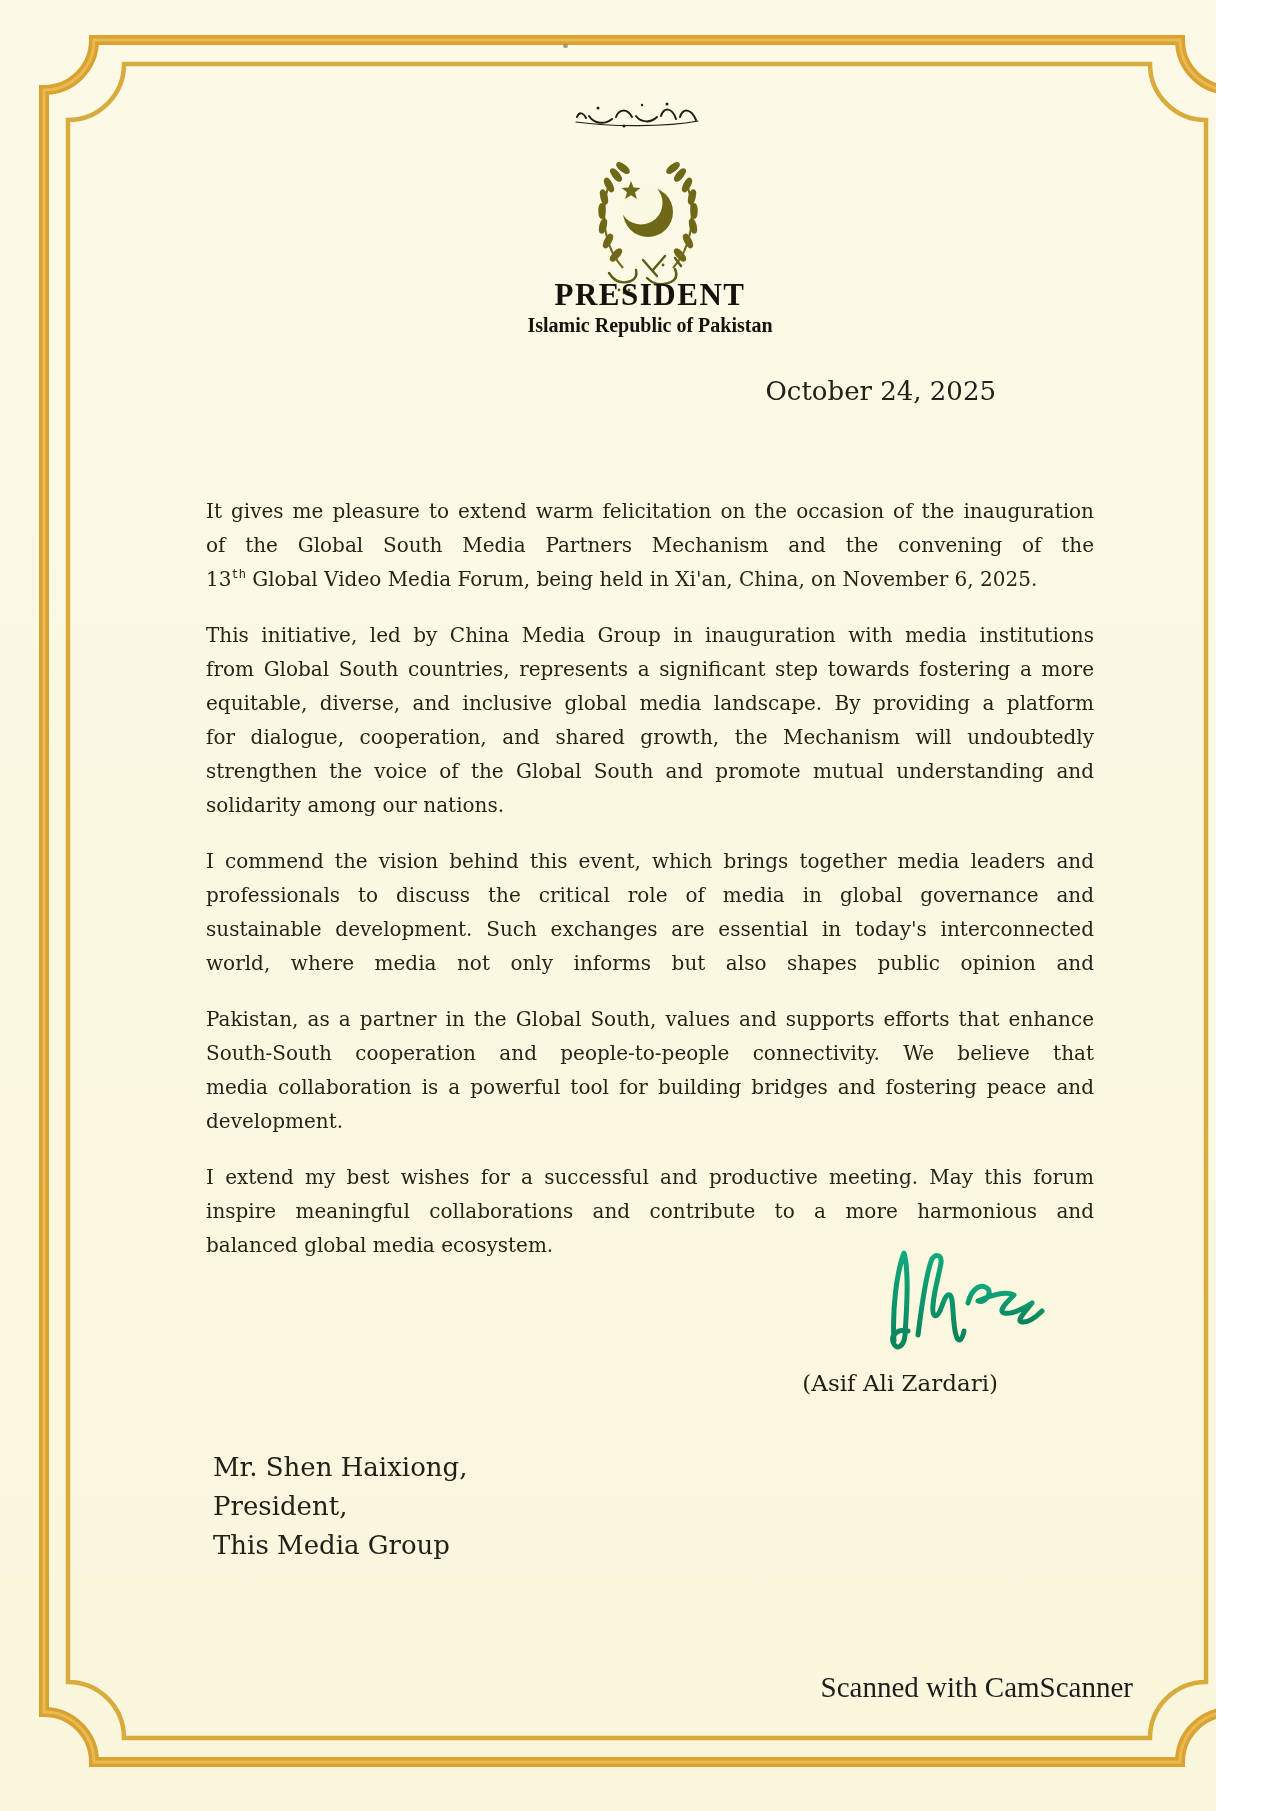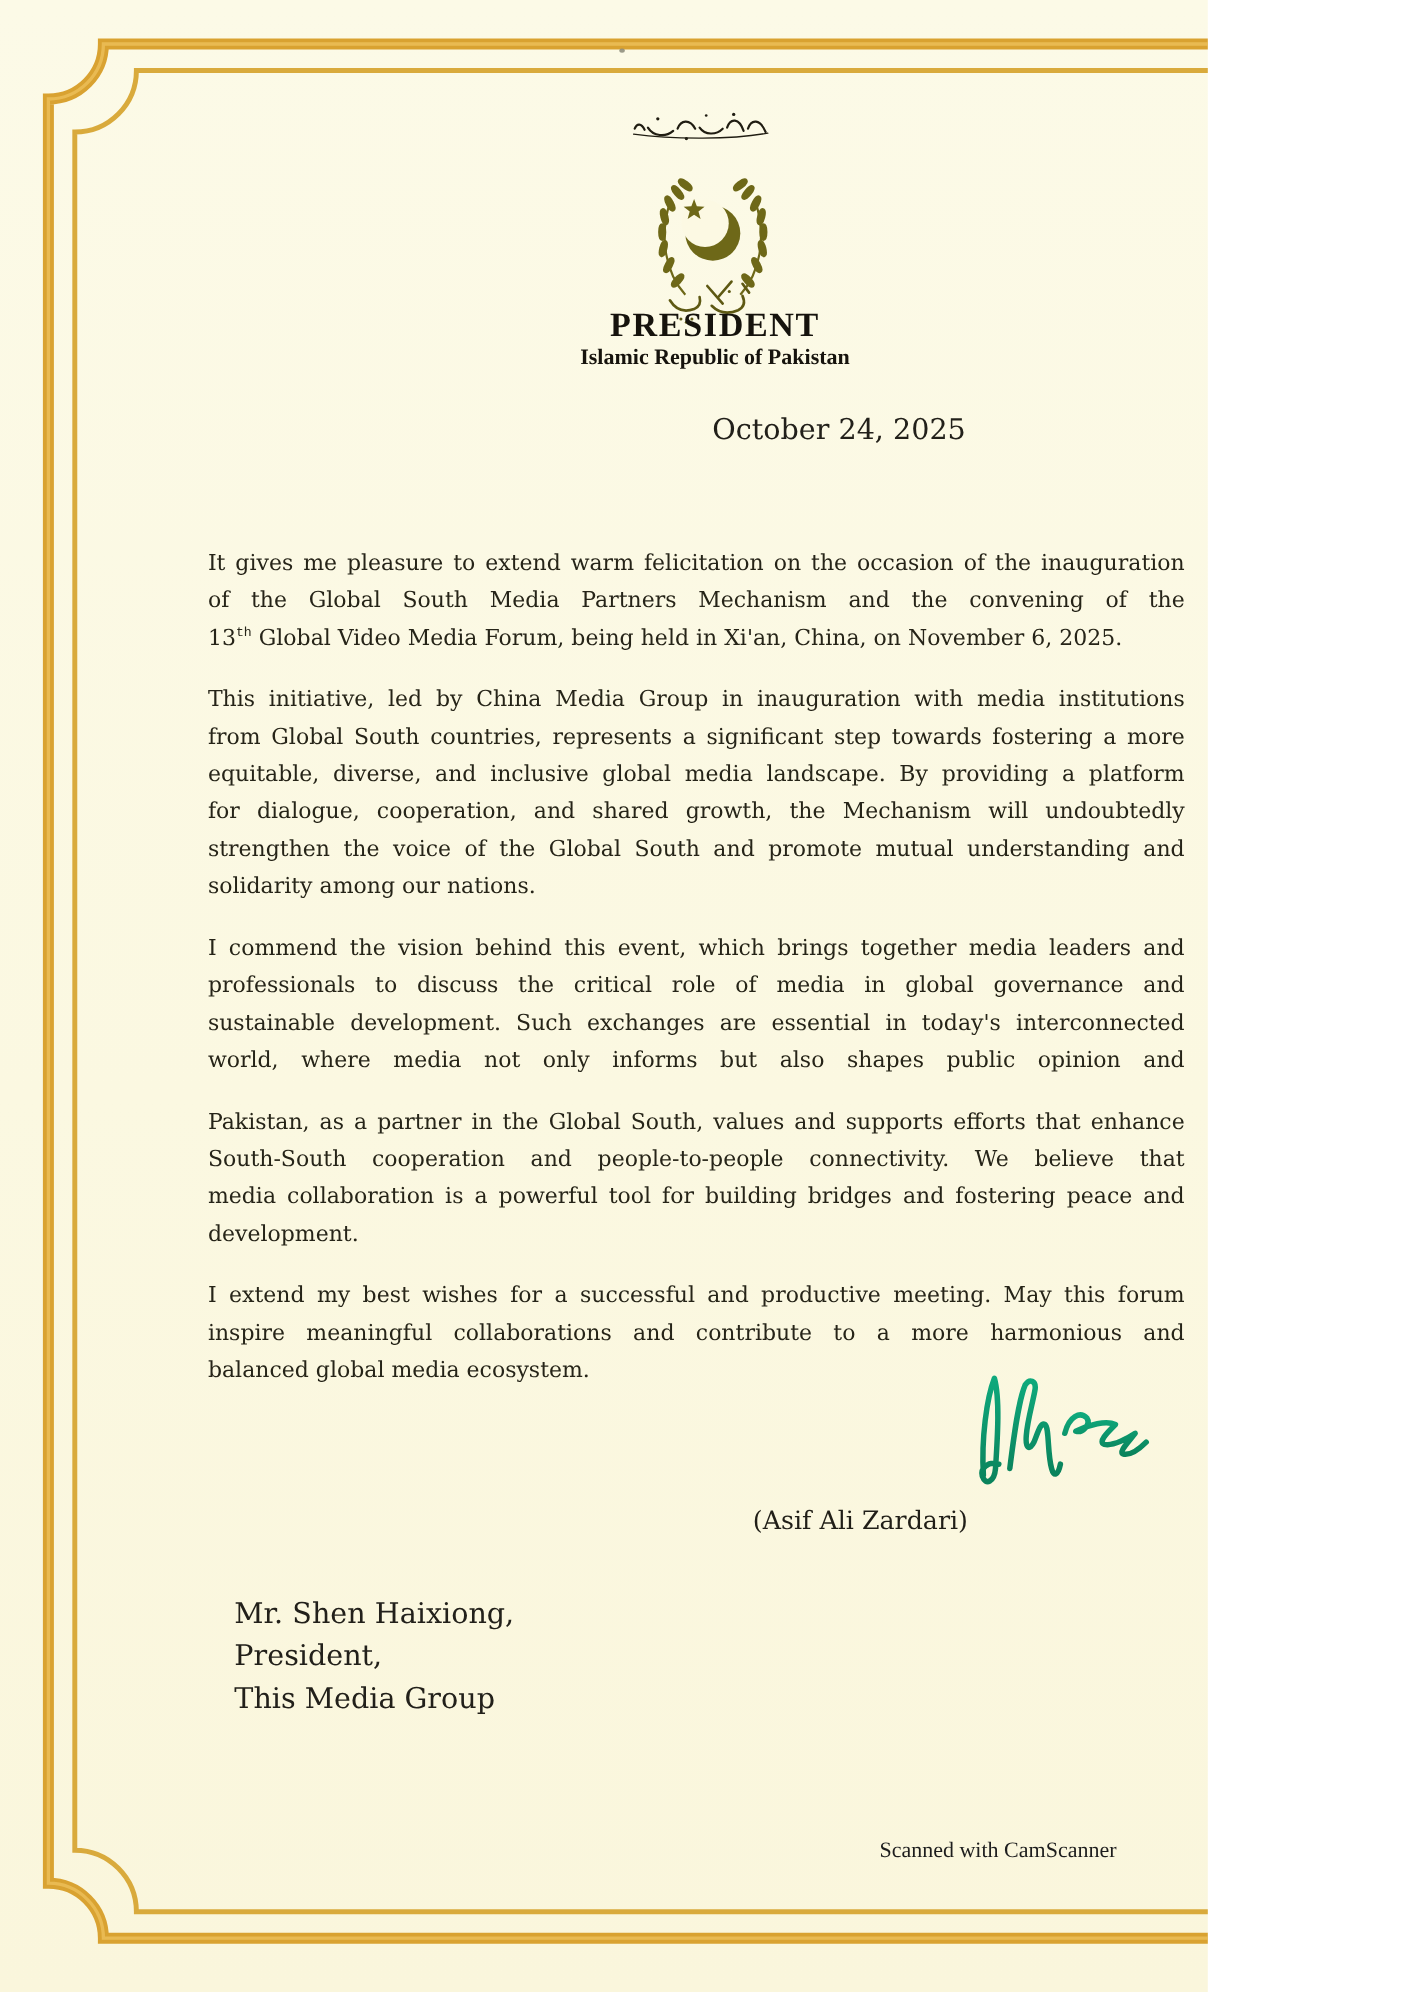--- a/index.html
+++ b/index.html
@@ -1,18 +1,18 @@
 <!DOCTYPE html>
 <html><head>
 <meta charset="utf-8">
 <style>
   html,body{margin:0;padding:0;}
   #paper{
     position:relative;
-    width:1098px;height:1811px;
+    width:1216px;height:1811px;
     background:linear-gradient(180deg,#FCFAE7 0%, #FBF8E1 55%, #FAF6DC 100%);
     overflow:hidden;
     font-family:"DejaVu Serif", serif;
     color:#262418;
   }
   .abs{position:absolute;}
   
   .lh-block{left:400px;top:278px;width:500px;text-align:center;}
   .lh-title{
     font-family:"Liberation Serif", serif;
@@ -20,33 +20,33 @@
     line-height:34px;
   }
   .lh-sub{
     font-family:"Liberation Serif", serif;
     font-weight:bold;font-size:20px;color:#16130d;line-height:24px;margin-top:1px;
   }
   .date-line{
     right:220px;top:376px;font-size:26px;color:#22201a;white-space:nowrap;
   }
   
-  .body-block{left:189px;top:494px;width:888px;}
+  .body-block{left:206px;top:494px;width:888px;}
   .para{margin:0 0 22px 0;}
   .line{font-size:20px;line-height:34px;height:34px;color:#262418;}
   .j{text-align:justify;text-align-last:justify;}
   .sup{font-size:0.6em;vertical-align:super;line-height:0;font-family:Liberation Mono, monospace;}
   .sig-name{
     right:218px;top:1370px;font-size:23px;color:#201e17;white-space:nowrap;
   }
   .addressee{left:213px;top:1448px;font-size:26px;line-height:39px;color:#22201a;}
   .watermark{
     right:83px;top:1671px;
     font-family:"Liberation Serif", serif;
-    font-size:20px;color:#1d1d1d;white-space:nowrap;margin-left:32px;
+    font-size:29px;color:#1d1d1d;white-space:nowrap;margin-left:32px;
   }
   .speck{left:563px;top:44px;width:5px;height:4px;background:#8a8878;border-radius:50%;opacity:.85;}
   svg{display:block;}
 </style>
 </head>
 <body>
 
 <div id="paper">
 
   <svg class="abs" style="left:0;top:0" width="1280" height="1811" viewBox="0 0 1280 1811">

